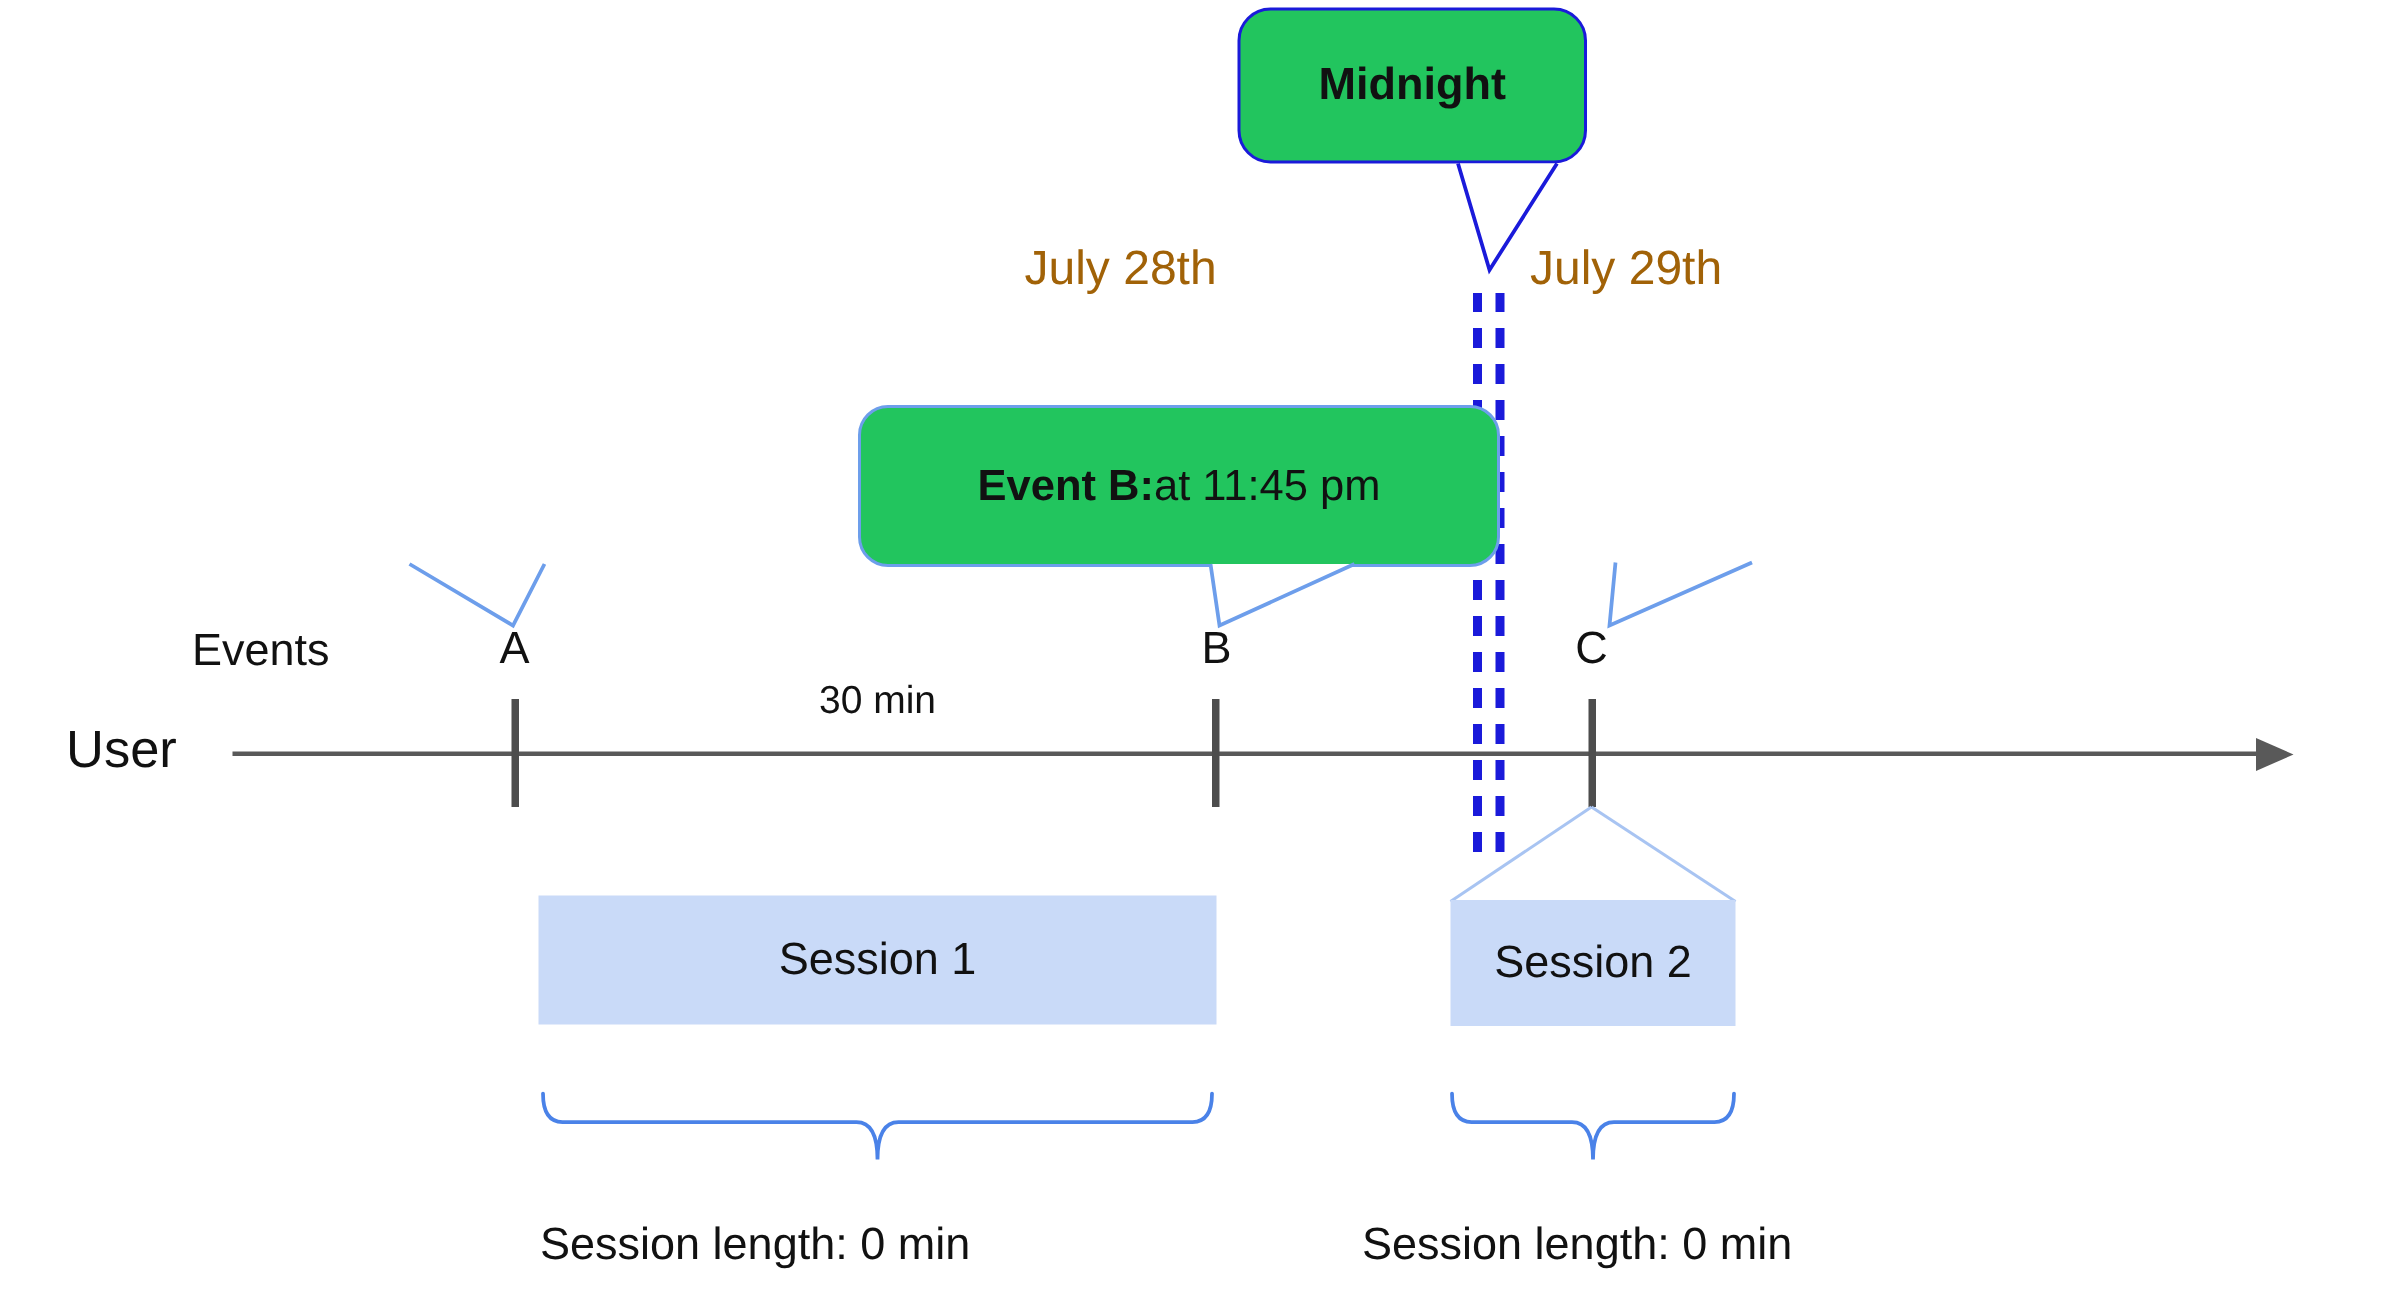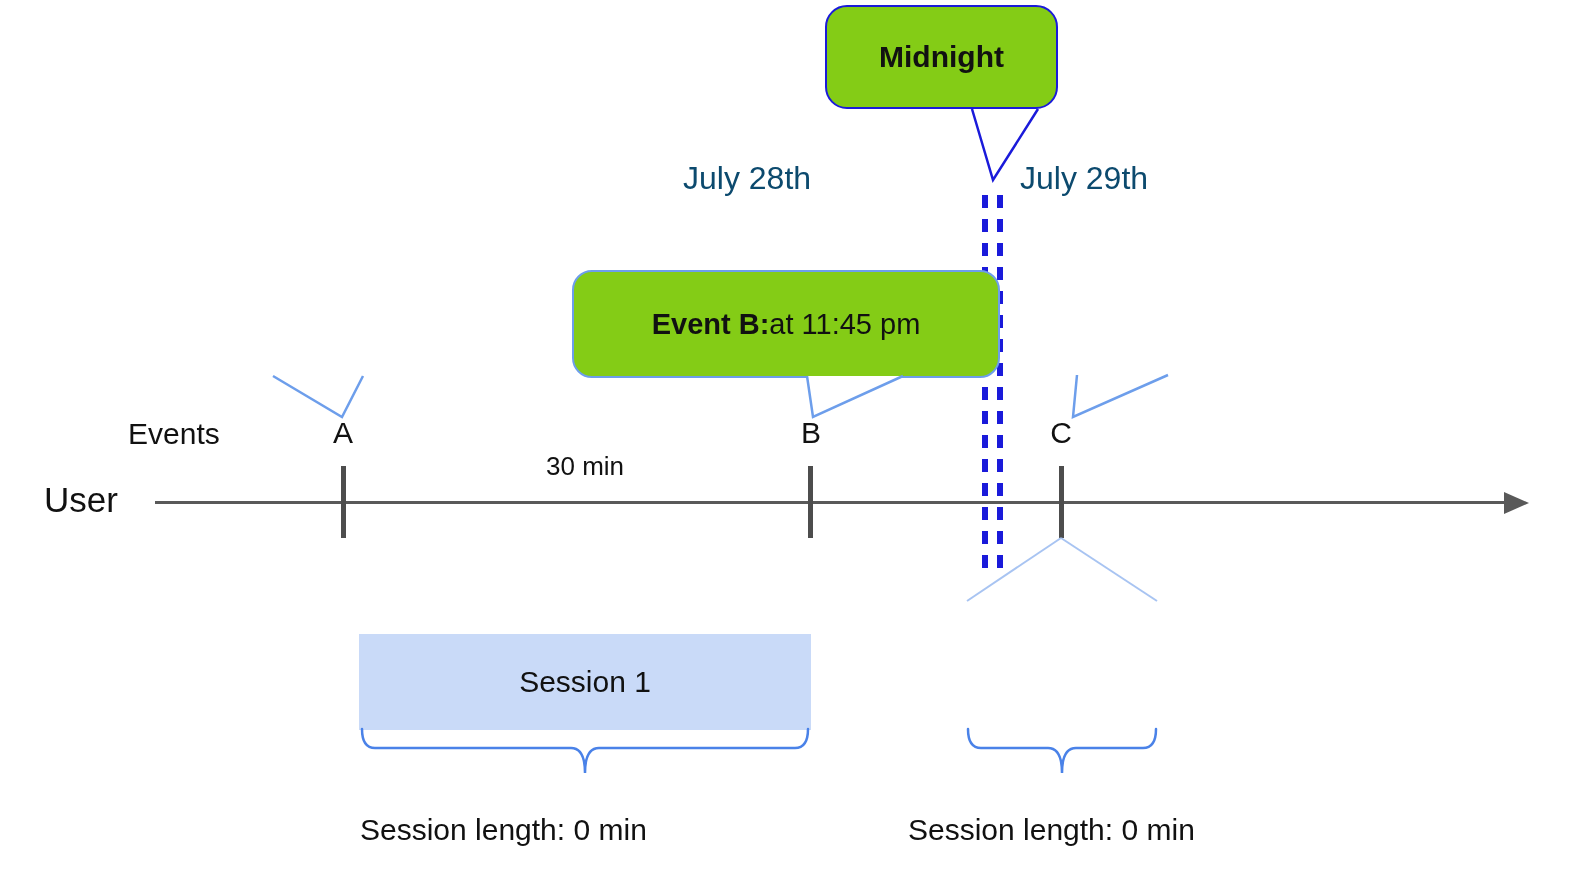--- a/index.html
+++ b/index.html
@@ -20,39 +20,39 @@
   }
   .canvas{
     position:relative;
     width:1596px;height:870px;
     background:#ffffff;
     overflow:hidden;
   }
   .abs{position:absolute;}
   .callout{
     position:absolute;
-    background:#84cc16;
+    background:#22c55e;
     border:2.5px solid var(--cornflower);
     border-radius:20px;
     display:flex;align-items:center;justify-content:center;
     font-size:29px;
     white-space:nowrap;
   }
   .callout .b{font-weight:bold;}
   .callout-dark{
     border-color:var(--dark-blue);
     border-radius:22px;
     font-weight:bold;
     font-size:30px;
   }
   .tail{position:absolute;overflow:visible;}
   .date-label{
     position:absolute;
     font-size:32px;
-    color:#0c4a6e;
+    color:#a16207;
     white-space:nowrap;
   }
   .dash-line{
     position:absolute;
     width:6px;height:382px;top:195px;
     background:repeating-linear-gradient(to bottom, var(--dark-blue) 0 13px, transparent 13px 24px);
   }
   .label-30{position:absolute;font-size:26px;white-space:nowrap;}
   .axis-label{position:absolute;font-size:35px;white-space:nowrap;}
   .events-label{position:absolute;font-size:30px;white-space:nowrap;}
@@ -140,22 +140,25 @@
   <div class="arrowhead"></div>
   <div class="tick" style="left:341px;"></div>
   <div class="tick" style="left:808px;"></div>
   <div class="tick" style="left:1059px;"></div>
 
   <svg class="abs" style="left:960px;top:536px;" width="205" height="67" viewBox="0 0 205 67">
     <path d="M 101,2 L 7,65" fill="none" stroke="#a8c4f2" stroke-width="2"></path>
     <path d="M 101,2 L 197,65" fill="none" stroke="#a8c4f2" stroke-width="2"></path>
   </svg>
 
-  <div class="session-bar" style="left:359px;top:597px;width:452px;height:96px;margin-top:37px;">
+  <div class="session-bar" style="left:359px;top:597px;width:452px;height:86px;">
     <span>Session 1</span>
+  </div>
+  <div class="session-bar" style="left:967px;top:600px;width:190px;height:84px;">
+    <span>Session 2</span>
   </div>
 
   <svg class="abs" style="left:361px;top:728px;" width="448" height="50" viewBox="0 0 448 50">
     <path d="M 1,1 Q 1,20 14,20 L 210,20 Q 224,20 224,45 Q 224,20 238,20 L 434,20 Q 447,20 447,1" fill="none" stroke="#4a82e8" stroke-width="2.5" stroke-linecap="round"></path>
   </svg>
   <svg class="abs" style="left:967px;top:728px;" width="190" height="50" viewBox="0 0 190 50">
     <path d="M 1,1 Q 1,20 14,20 L 81,20 Q 95,20 95,45 Q 95,20 109,20 L 176,20 Q 189,20 189,1" fill="none" stroke="#4a82e8" stroke-width="2.5" stroke-linecap="round"></path>
   </svg>
 
   <div class="length-label" style="left:360px;top:797px;">Session length: 0 min</div>

